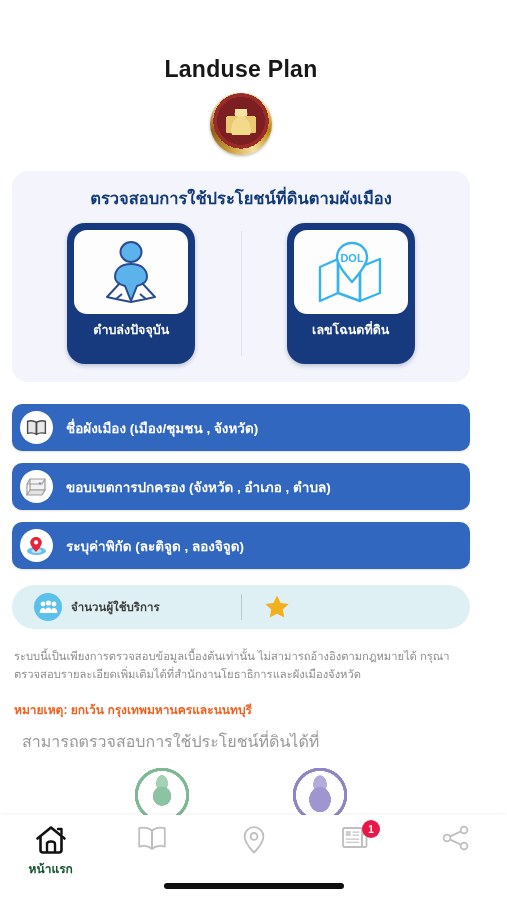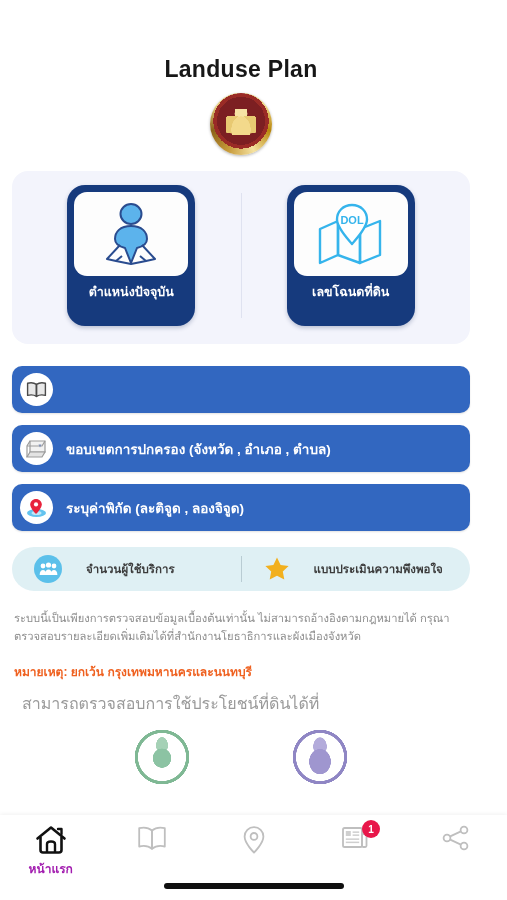--- a/index.html
+++ b/index.html
@@ -112,21 +112,21 @@
   }
 
   
   .pill {
     margin:16px 12px 0 12px;
     background:#dff0f4;
     border-radius:23px;
     height:44px;
     display:flex; align-items:center;
   }
-  .pill-half { flex:1; display:flex; align-items:center; padding-left:22px; cursor:pointer;gap:15px; }
+  .pill-half { flex:1; display:flex; align-items:center; padding-left:22px; cursor:pointer; }
   .pill-sep { width:1px; height:26px; background:#b9ccd3; }
   .pill-ico-circle {
     width:28px; height:28px; border-radius:50%;
     background:#5bc0ea;
     display:flex; align-items:center; justify-content:center;
     flex:none;
   }
   .pill-text { font-size:11.5px; color:#3b3b3b; margin-left:9px; font-weight:bold; }
   .star { width:26px; height:26px; flex:none; }
 
@@ -172,21 +172,21 @@
     background:#ffffff;
     display:flex; align-items:flex-start;
     padding-top:10px;
     box-shadow:0 -1px 4px rgba(0,0,0,.06);
   }
   .nav-item {
     flex:1;
     display:flex; flex-direction:column; align-items:center;
     cursor:pointer; position:relative;
   }
-  .nav-label { font-size:12px; color:#a21caf; margin-top:4px; font-weight:bold; }
+  .nav-label { font-size:12px; color:#14532d; margin-top:4px; font-weight:bold; }
   .nav-badge {
     position:absolute; top:-5px; left:calc(50% + 7px);
     min-width:18px; height:18px; border-radius:9px;
     background:#e8174a; color:#fff;
     font-size:10px; font-weight:bold;
     display:flex; align-items:center; justify-content:center;
     padding:0 4px;
   }
   .home-indicator {
     position:absolute; bottom:11px; left:50%;
@@ -201,35 +201,36 @@
 
   <div class="status-bar"></div>
 
   <div class="app-title">Landuse Plan</div>
 
   <div class="seal-wrap">
     <div class="seal"></div>
   </div>
 
   <div class="panel">
+    <div class="panel-title">ตรวจสอบการใช้ประโยชน์ที่ดินตามผังเมือง</div>
 
     <div class="tiles">
 
       <div class="tile-col">
         <div class="tile">
           <div class="tile-inner">
             <svg class="person-ico" viewBox="0 0 62 66">
               <ellipse cx="31" cy="13" rx="10.5" ry="10" fill="#5cb3ec" stroke="#2a4c8f" stroke-width="2"></ellipse>
               <path d="M31 25 C20 25 15 31 15 38 C15 44 21 46 25 47 L31 62 L37 47 C41 46 47 44 47 38 C47 31 42 25 31 25 Z" fill="#5cb3ec" stroke="#2a4c8f" stroke-width="2" stroke-linejoin="round"></path>
               <path d="M20 44 L7 58 L16 60 L22 55" fill="none" stroke="#2a4c8f" stroke-width="2" stroke-linejoin="round"></path>
               <path d="M42 44 L55 58 L46 60 L40 55" fill="none" stroke="#2a4c8f" stroke-width="2" stroke-linejoin="round"></path>
               <path d="M16 60 L31 63 L46 60" fill="none" stroke="#2a4c8f" stroke-width="2" stroke-linejoin="round"></path>
             </svg>
           </div>
-          <div class="tile-label">ตำแหน่งปัจจุบัน</div>
+          <div class="tile-label">ตำบล่งปัจจุบัน</div>
         </div>
       </div>
 
       <div class="tile-sep"></div>
 
       <div class="tile-col">
         <div class="tile">
           <div class="tile-inner">
             <svg class="map-ico" viewBox="0 0 70 62">
               <path d="M4 26 L22 18 L22 52 L4 60 Z" fill="none" stroke="#35b4ec" stroke-width="2.4" stroke-linejoin="round"></path>
@@ -249,20 +250,21 @@
   <div class="menu">
 
     <div class="menu-row">
       <div class="menu-badge">
         <svg width="21" height="17" viewBox="0 0 21 17">
           <path d="M10.5 3.4 C8 1.6 4.6 1.4 1.6 2.2 L1.6 14.4 C4.6 13.6 8 13.8 10.5 15.4 Z" fill="#e8e8e8" stroke="#4a4a4a" stroke-width="1.4" stroke-linejoin="round"></path>
           <path d="M10.5 3.4 C13 1.6 16.4 1.4 19.4 2.2 L19.4 14.4 C16.4 13.6 13 13.8 10.5 15.4 Z" fill="#e8e8e8" stroke="#4a4a4a" stroke-width="1.4" stroke-linejoin="round"></path>
           <line x1="10.5" y1="3.4" x2="10.5" y2="15.4" stroke="#4a4a4a" stroke-width="1.4"></line>
         </svg>
       </div>
+      <div class="menu-text">ชื่อผังเมือง (เมือง/ชุมชน , จังหวัด)</div>
     </div>
 
     <div class="menu-row">
       <div class="menu-badge">
         <svg width="21" height="20" viewBox="0 0 21 20">
           <path d="M4 2 L19 2 L19 13 L4 13 Z" fill="#f2f2f2" stroke="#9b9b9b" stroke-width="1.2"></path>
           <path d="M4 13 L19 13 L16 18 L1 18 Z" fill="#e3e3e3" stroke="#9b9b9b" stroke-width="1.2"></path>
           <path d="M4 2 L1 7 L1 18" fill="none" stroke="#9b9b9b" stroke-width="1.2"></path>
           <path d="M1 7 L16 7 L19 2" fill="none" stroke="#9b9b9b" stroke-width="1.2"></path>
           <path d="M12.5 5.5 L15.5 5.5 L14 8.5 Z" fill="#7f8fb5"></path>
@@ -299,21 +301,20 @@
       </div>
       <div class="pill-text">จำนวนผู้ใช้บริการ</div>
     </div>
 
     <div class="pill-sep"></div>
 
     <div class="pill-half">
       <svg class="star" viewBox="0 0 26 26">
         <path d="M13 1.5 L16.6 9 L24.6 10 L18.8 15.6 L20.3 23.6 L13 19.7 L5.7 23.6 L7.2 15.6 L1.4 10 L9.4 9 Z" fill="#f2b01e"></path>
       </svg>
-      <div class="pill-text">แบบประเมินความพึงพอใจ</div>
     </div>
   </div>
 
   <div class="disclaimer">ระบบนี้เป็นเพียงการตรวจสอบข้อมูลเบื้องต้นเท่านั้น ไม่สามารถอ้างอิงตามกฎหมายได้ กรุณาตรวจสอบรายละเอียดเพิ่มเติมได้ที่สำนักงานโยธาธิการและผังเมืองจังหวัด</div>
   <div class="note">หมายเหตุ:  ยกเว้น กรุงเทพมหานครและนนทบุรี</div>
   <div class="sub-note">สามารถตรวจสอบการใช้ประโยชน์ที่ดินได้ที่</div>
 
   <div class="logos">
     <div class="logo green"></div>
     <div class="logo purple"></div>

